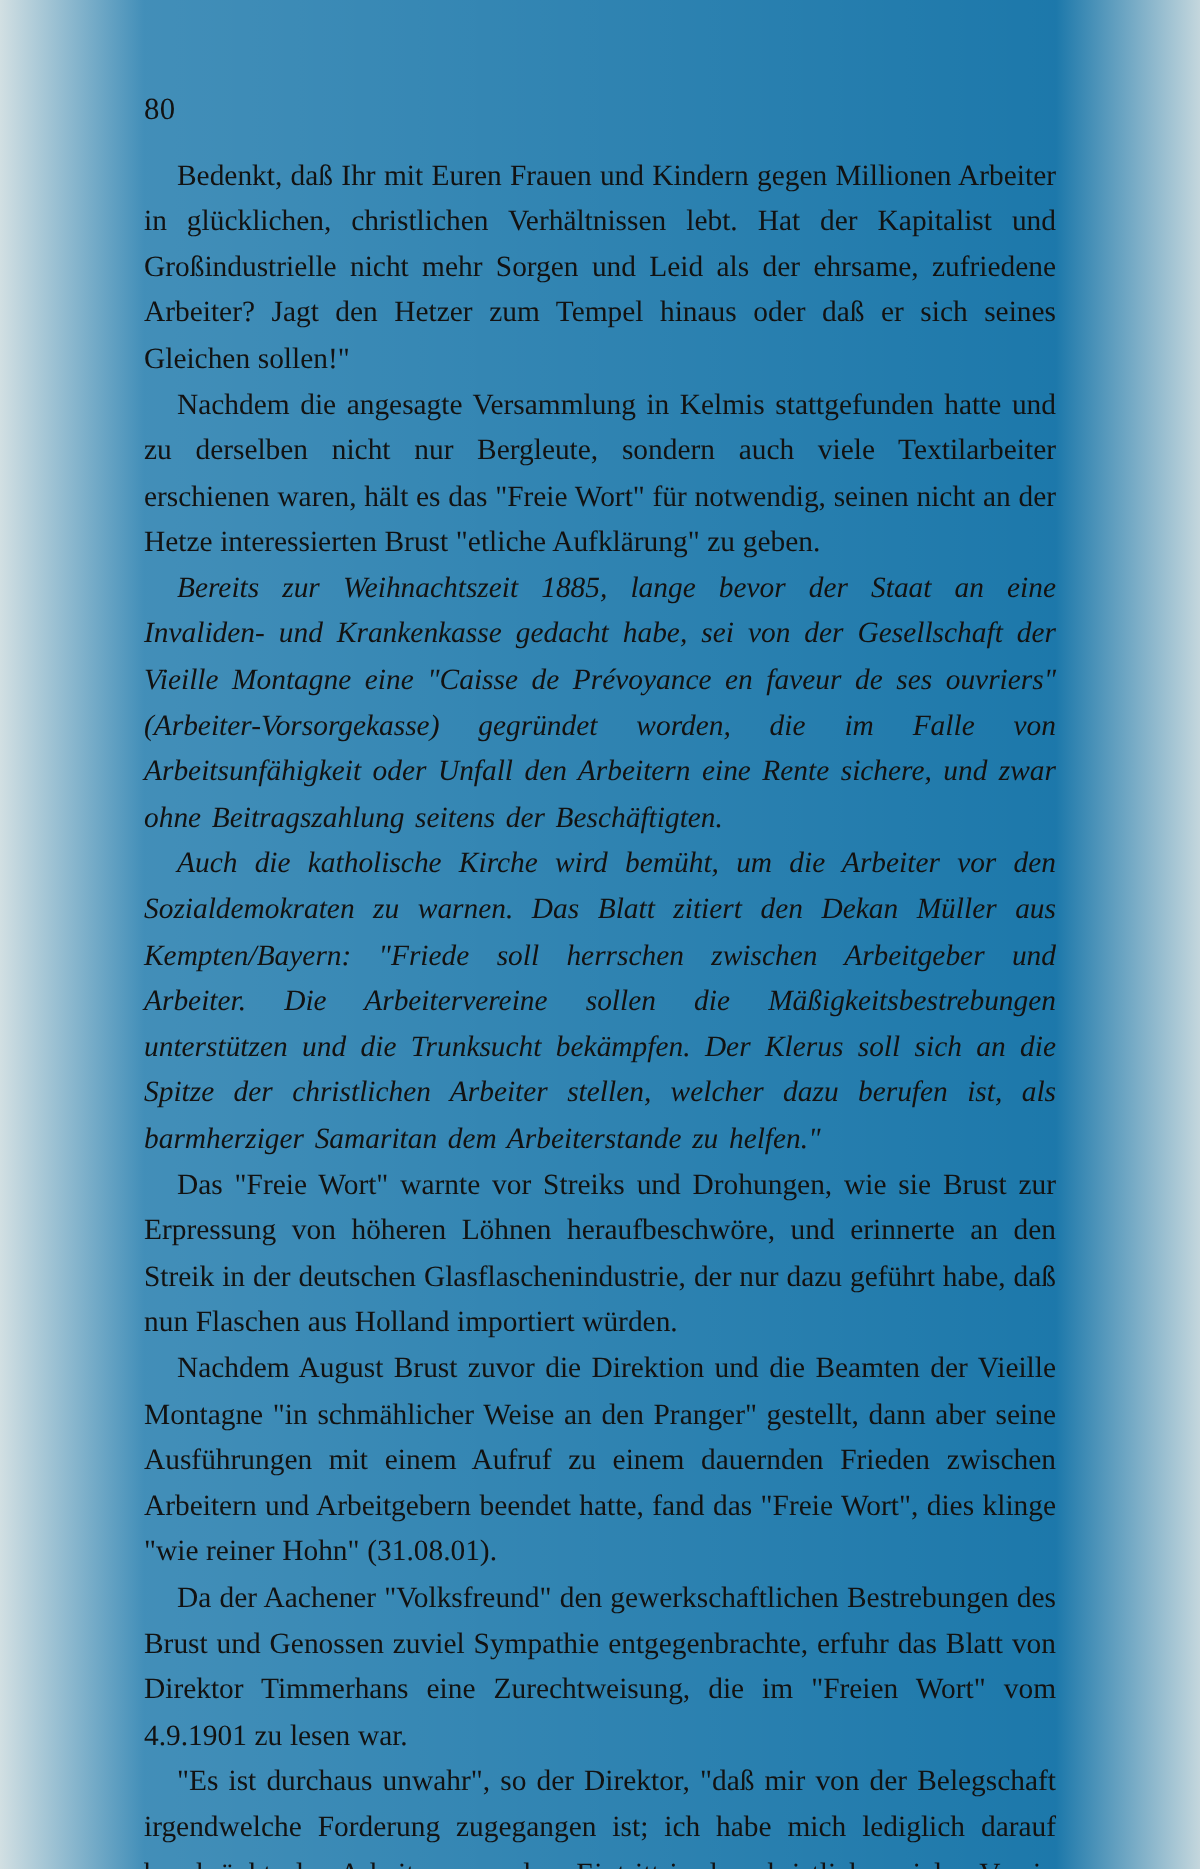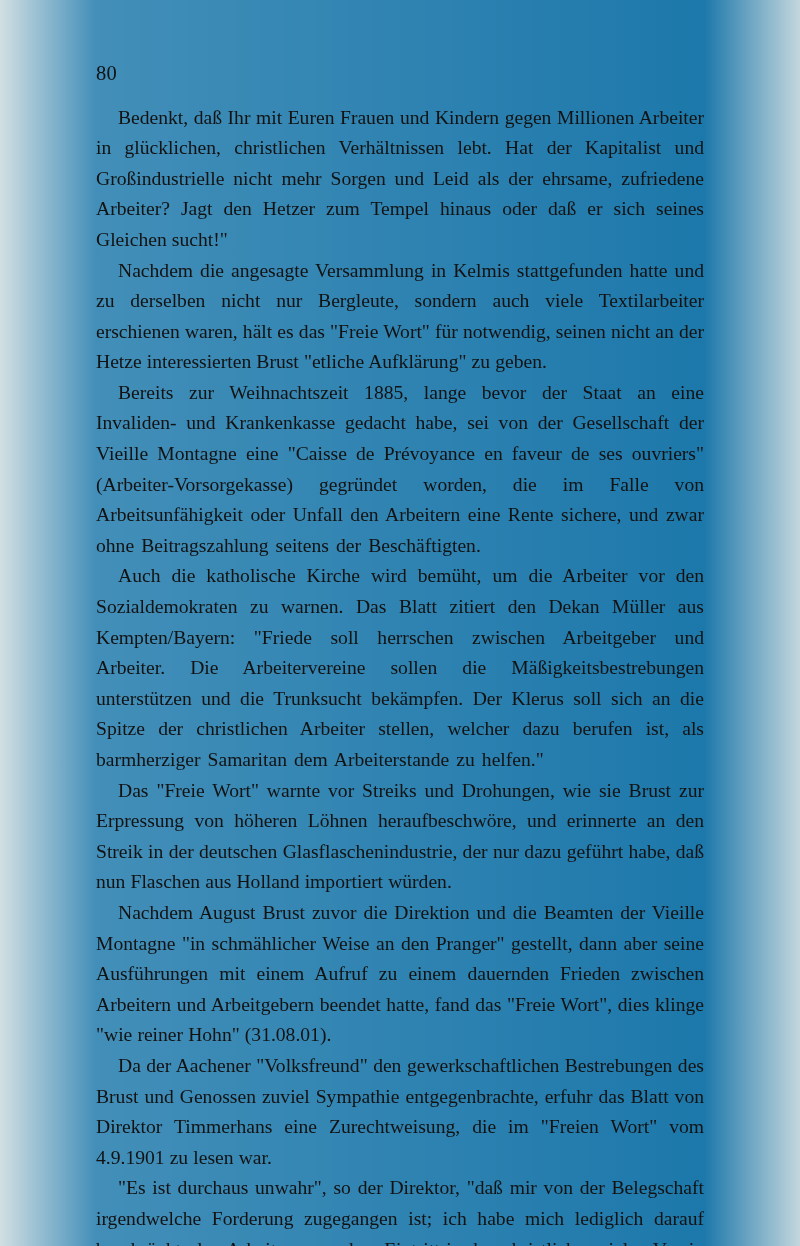--- a/index.html
+++ b/index.html
@@ -44,33 +44,34 @@
     margin: 0;
     font-size: 19.6px;
     line-height: 30.6px;
     text-align: justify;
     text-indent: 22px;
     hyphens: manual;
     word-spacing: 0.2px;
   }
   .body-text p.wide {
     word-spacing: 2.2px;
+    font-style: italic;
   }
 </style>
 </head>
 <body>
 
 <div class="page">
   <div class="paper-tint"></div>
 
   <div class="content">
     <div class="folio">80</div>
 
     <div class="body-text">
-      <p>Bedenkt, daß Ihr mit Euren Frauen und Kindern gegen Millionen Arbeiter in glücklichen, christlichen Verhältnissen lebt. Hat der Kapitalist und Großindustrielle nicht mehr Sorgen und Leid als der ehrsame, zufriedene Arbeiter? Jagt den Hetzer zum Tempel hinaus oder daß er sich seines Gleichen sucht!"</p>
+      <p>Bedenkt, daß Ihr mit Euren Frauen und Kindern gegen Millionen Arbeiter in glücklichen, christlichen Verhältnissen lebt. Hat der Kapitalist und Großindustrielle nicht mehr Sorgen und Leid als der ehrsame, zufriedene Arbeiter? Jagt den Hetzer zum Tempel hinaus oder daß er sich seines Gleichen sollen!"</p>
       <p>Nachdem die angesagte Versammlung in Kelmis stattgefunden hatte und zu derselben nicht nur Bergleute, sondern auch viele Textilarbeiter erschienen waren, hält es das "Freie Wort" für notwendig, seinen nicht an der Hetze interessierten Brust "etliche Aufklärung" zu geben.</p>
       <p class="wide">Bereits zur Weihnachtszeit 1885, lange bevor der Staat an eine Invaliden- und Krankenkasse gedacht habe, sei von der Gesellschaft der Vieille Montagne eine "Caisse de Prévoyance en faveur de ses ouvriers" (Arbeiter-Vorsorgekasse) gegründet worden, die im Falle von Arbeitsunfähigkeit oder Unfall den Arbeitern eine Rente sichere, und zwar ohne Beitragszahlung seitens der Beschäftigten.</p>
       <p class="wide">Auch die katholische Kirche wird bemüht, um die Arbeiter vor den Sozialdemokraten zu warnen. Das Blatt zitiert den Dekan Müller aus Kempten/Bayern: "Friede soll herrschen zwischen Arbeitgeber und Arbeiter. Die Arbeitervereine sollen die Mäßigkeitsbestrebungen unterstützen und die Trunksucht bekämpfen. Der Klerus soll sich an die Spitze der christlichen Arbeiter stellen, welcher dazu berufen ist, als barmherziger Samaritan dem Arbeiterstande zu helfen."</p>
       <p>Das "Freie Wort" warnte vor Streiks und Drohungen, wie sie Brust zur Erpressung von höheren Löhnen heraufbeschwöre, und erinnerte an den Streik in der deutschen Glasflaschenindustrie, der nur dazu geführt habe, daß nun Flaschen aus Holland importiert würden.</p>
       <p>Nachdem August Brust zuvor die Direktion und die Beamten der Vieille Montagne "in schmählicher Weise an den Pranger" gestellt, dann aber seine Ausführungen mit einem Aufruf zu einem dauernden Frieden zwischen Arbeitern und Arbeitgebern beendet hatte, fand das "Freie Wort", dies klinge "wie reiner Hohn" (31.08.01).</p>
       <p>Da der Aachener "Volksfreund" den gewerkschaftlichen Bestrebungen des Brust und Genossen zuviel Sympathie entgegenbrachte, erfuhr das Blatt von Direktor Timmerhans eine Zurechtweisung, die im "Freien Wort" vom 4.9.1901 zu lesen war.</p>
       <p>"Es ist durchaus unwahr", so der Direktor, "daß mir von der Belegschaft irgendwelche Forderung zugegangen ist; ich habe mich lediglich darauf beschränkt, den Arbeitern von dem Eintritt in den christlich-sozialen Verein abzuraten, da ich der Ansicht war, daß die Tendenzen dieser Or-</p>
     </div>
   </div>
 </div>

